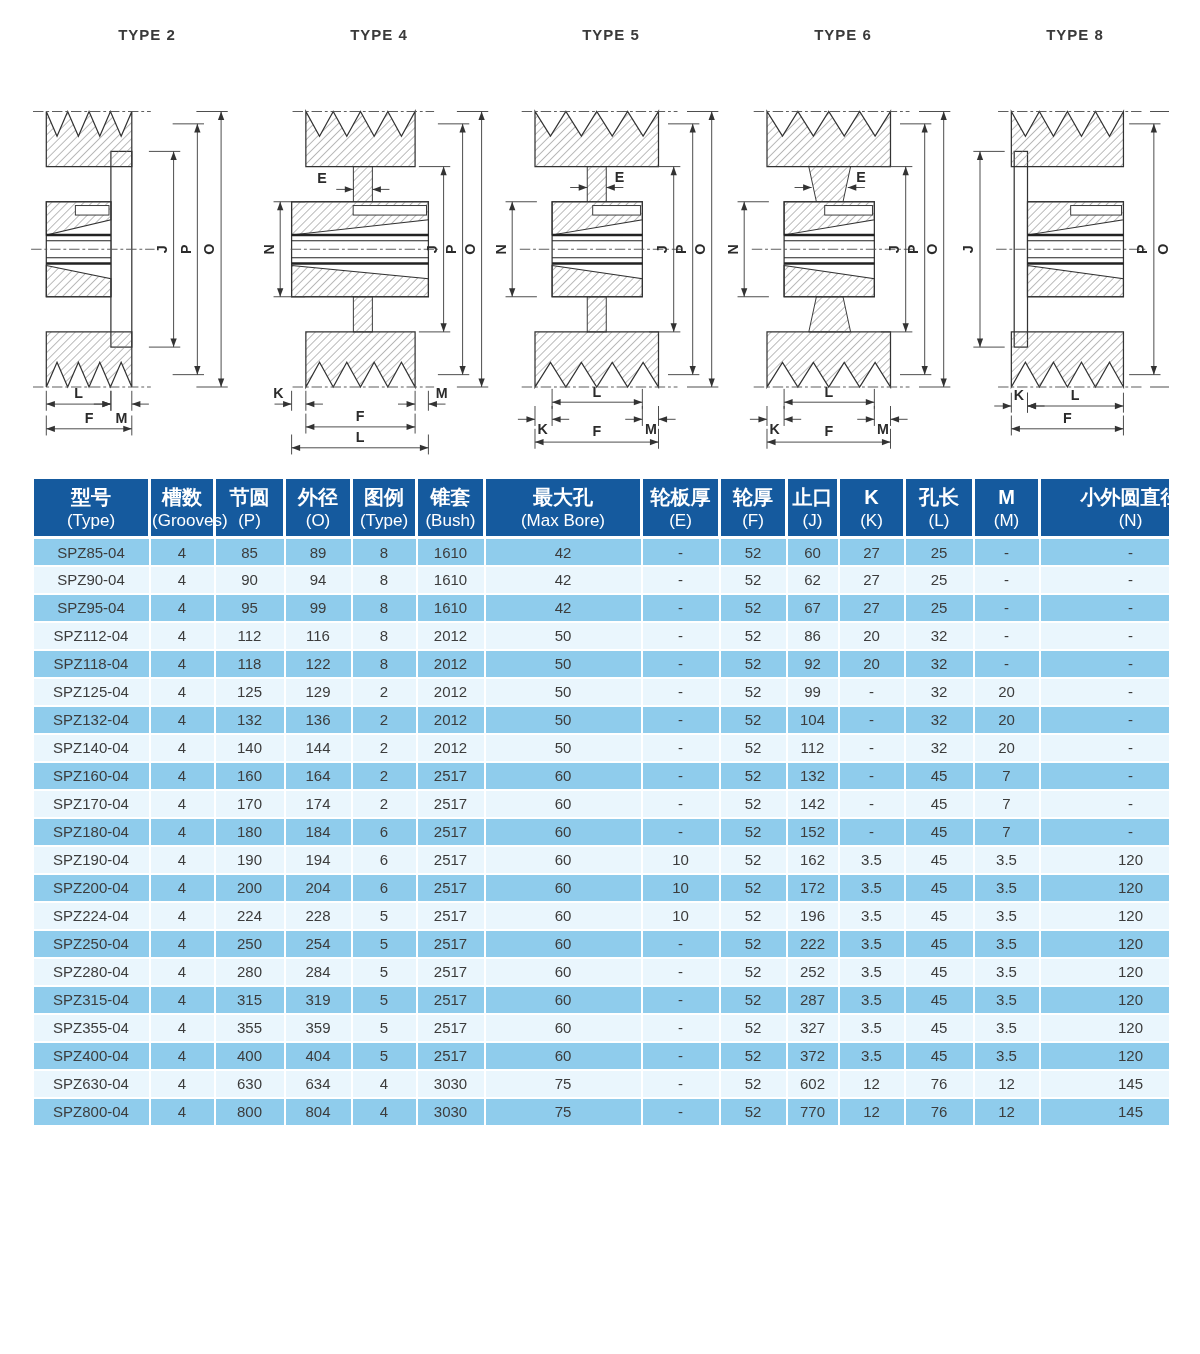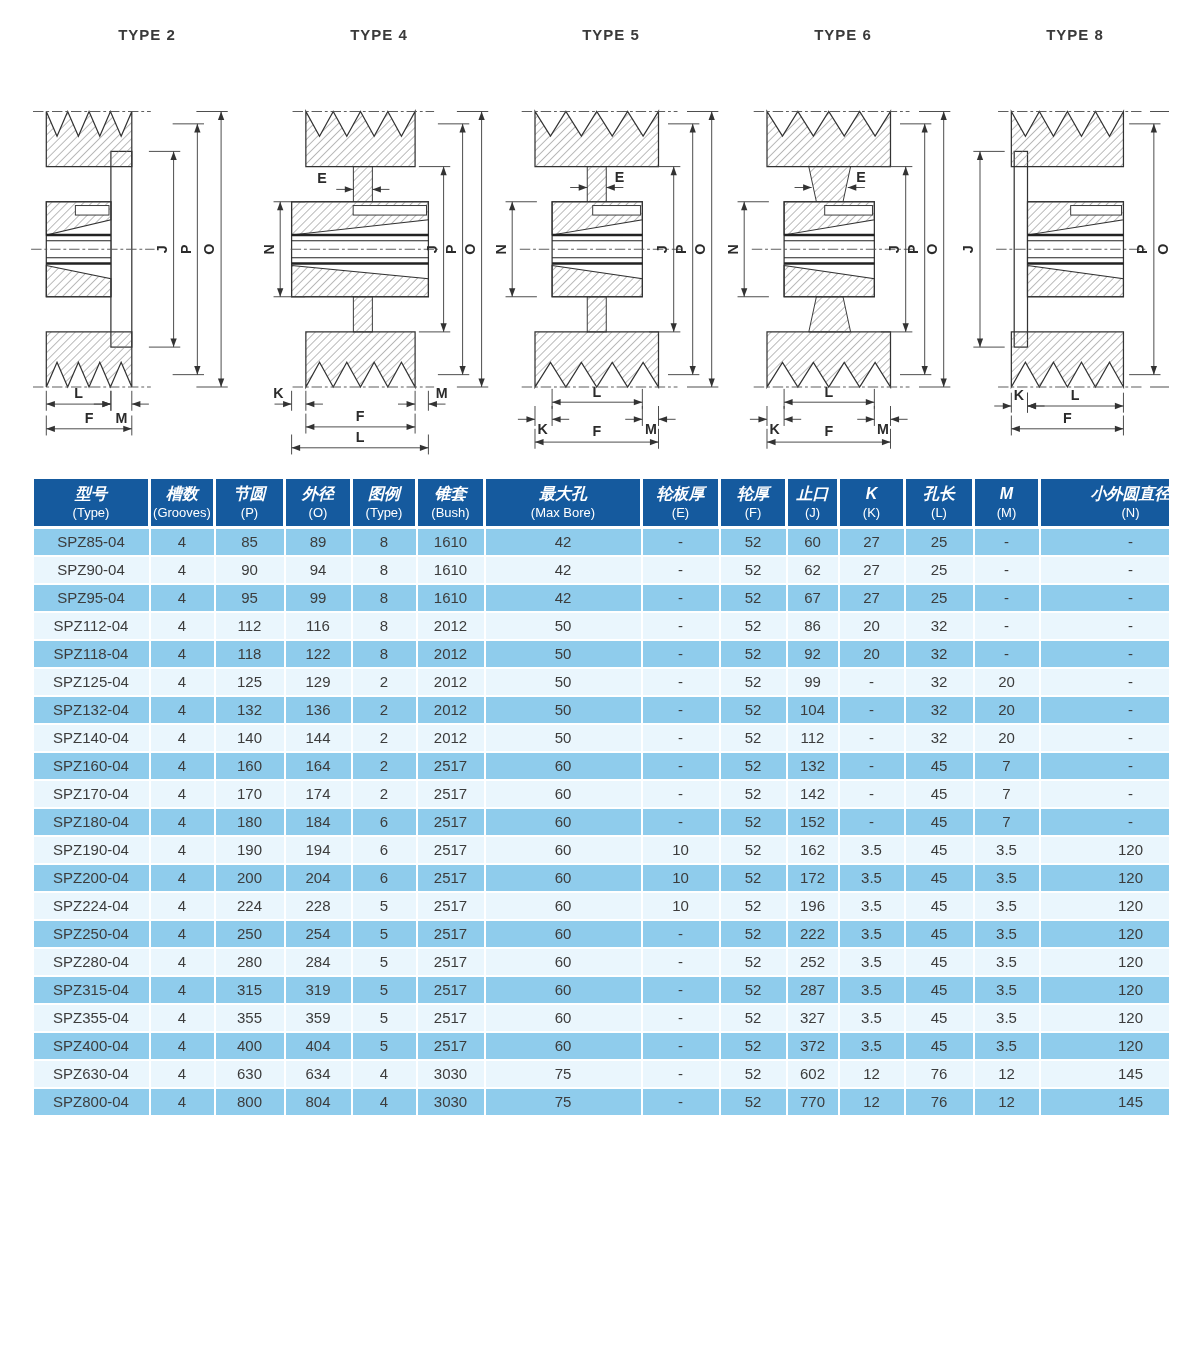--- a/index.html
+++ b/index.html
@@ -11,22 +11,22 @@
   .diagram { width: 240px; margin: 0; display: flex; flex-direction: column; align-items: center; }
   .dia-title { font-size: 15px; font-weight: bold; color: #3a3a3a; letter-spacing: 1px; margin: 16px 0 2px 0; }
   .pulley-svg { width: 232px; height: 418px; display: block; }
 
   
   table.spec { border-collapse: collapse; table-layout: fixed; width: 1188px; margin: 0 auto; }
   table.spec thead th {
     background: var(--header-bg, #155a9e); color: #fff; border: 3px solid #fff;
     padding: 5px 1px; vertical-align: middle;
   }
-  .th-zh { font-size: 16px; font-weight: bold; line-height: 1.3; font-style: italic; }
-  .th-en { font-size: 13px; font-weight: normal; line-height: 1.25; }
+  .th-zh { font-size: 20px; font-weight: bold; line-height: 1.3; }
+  .th-en { font-size: 17px; font-weight: normal; line-height: 1.25; }
   table.spec tbody td {
     border: 2px solid #fff; text-align: center; font-size: 15px; color: #3c3c3c;
     height: 28px; padding: 0; white-space: nowrap; overflow: hidden;
   }
   table.spec tbody tr:nth-child(odd) td { background: var(--row-dark, #8fccec); }
   table.spec tbody tr:nth-child(even) td { background: var(--row-light, #eaf6fd); }
 </style>
 </head>
 <body>
 

